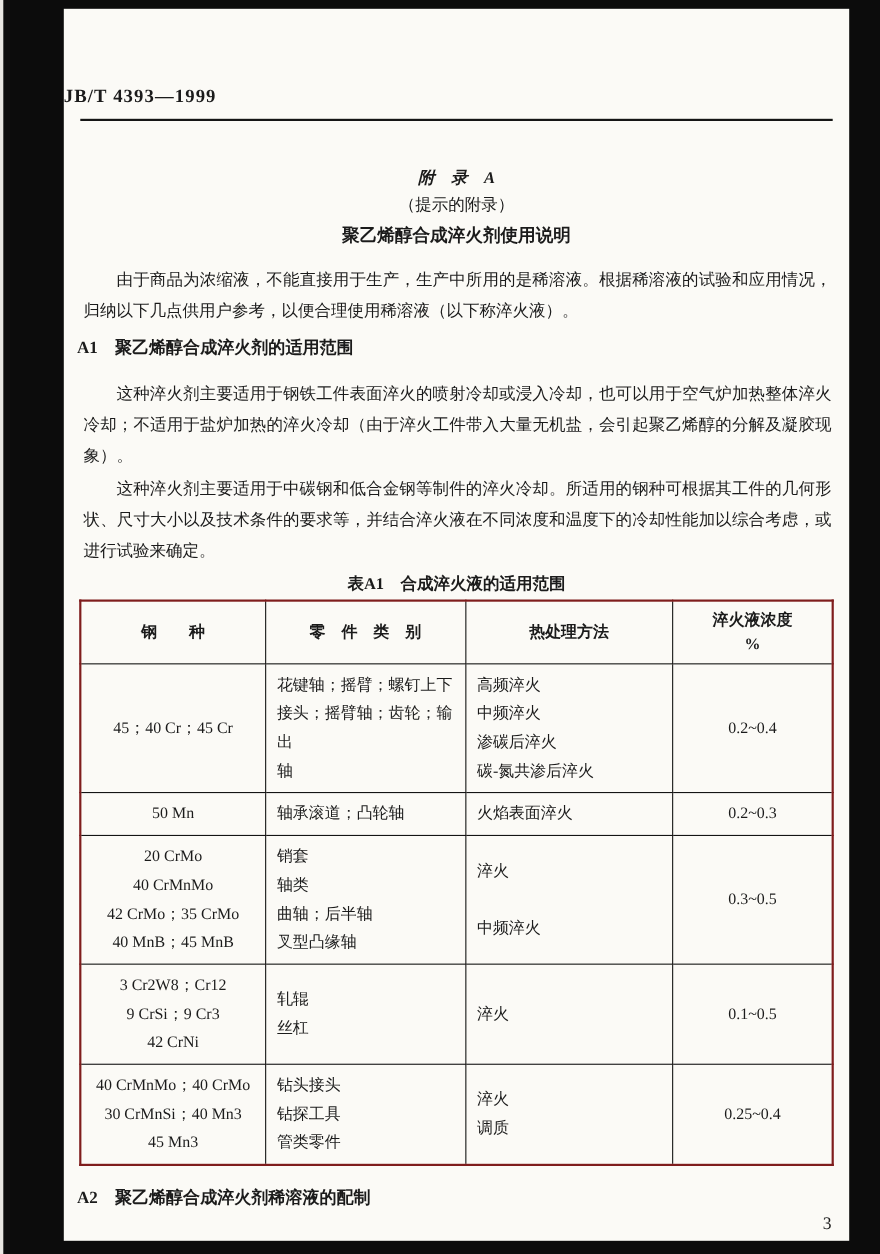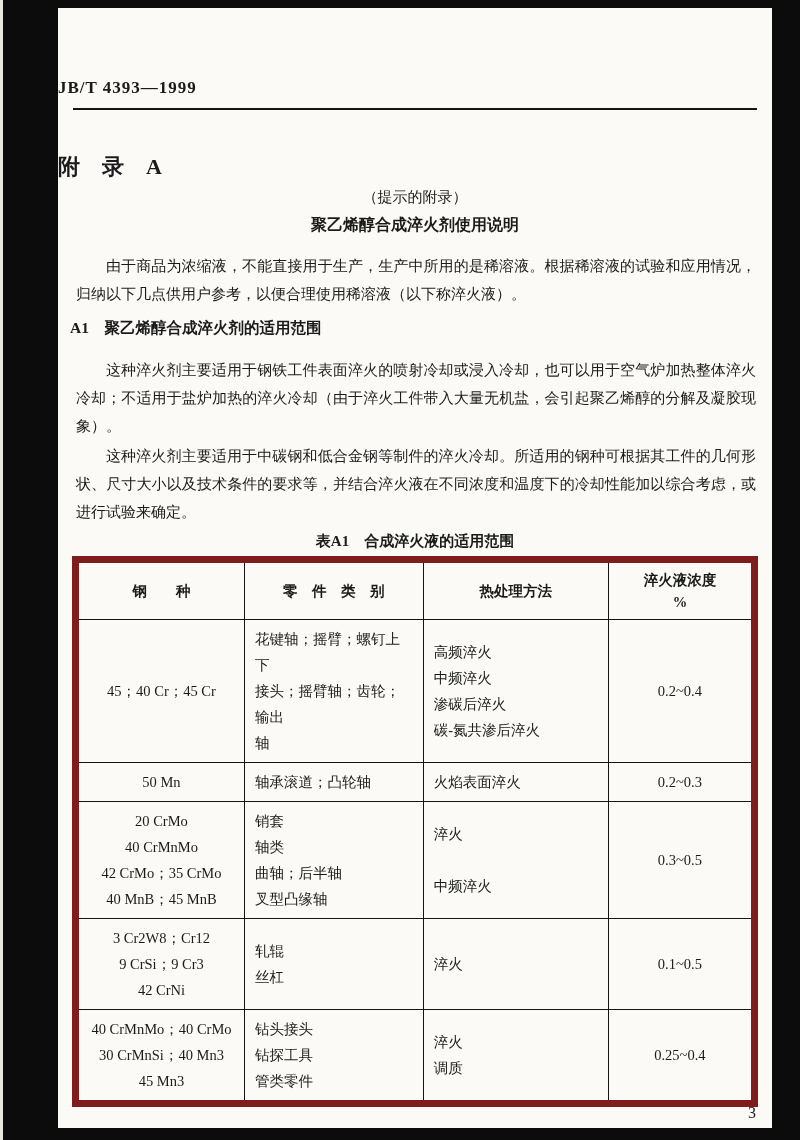--- a/index.html
+++ b/index.html
@@ -38,22 +38,24 @@
     font-size: 17px;
     letter-spacing: 1px;
   }
   .header-rule {
     height: 2px;
     background: #151515;
     margin: 10px 15px 0 15px;
   }
   .title-appendix {
     margin-top: 42px;
-    font-weight: bold;
-    font-size: 22px;
+    text-align: center;
+    font-weight: bold;
+    font-size: 15px;
+    font-style: italic;
   }
   .title-note {
     margin-top: 6px;
     text-align: center;
     font-size: 15px;
   }
   .title-name {
     margin-top: 8px;
     text-align: center;
     font-weight: bold;
@@ -76,21 +78,21 @@
   .table-caption {
     margin-top: 6px;
     text-align: center;
     font-weight: bold;
     font-size: 15px;
   }
   table.a1 {
     margin: 5px 0 0 14px;
     width: 686px;
     border-collapse: collapse;
-    border: 7px solid #7f1d1d;
+    border: 2px solid #7f1d1d;
     font-size: 14.5px;
   }
   table.a1 th, table.a1 td {
     border: 1px solid #141414;
     padding: 6px 10px;
     line-height: 26px;
     white-space: pre-line;
     vertical-align: middle;
     font-weight: normal;
   }

